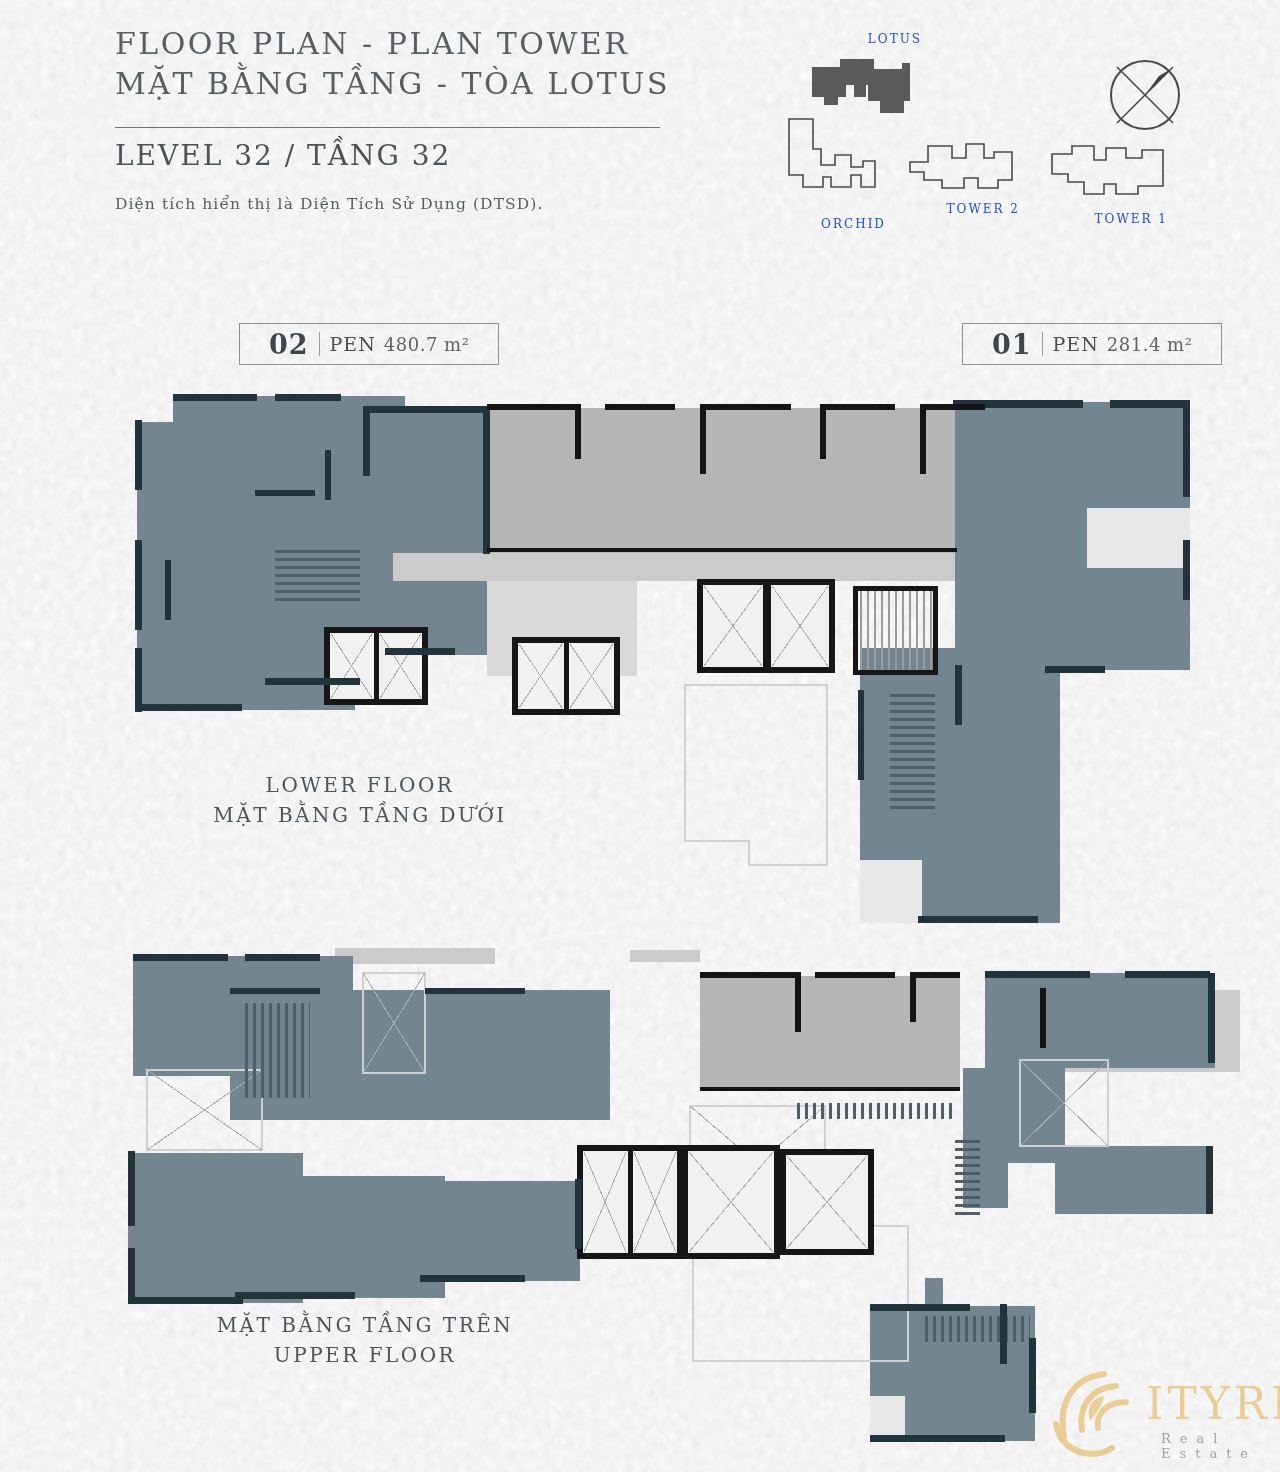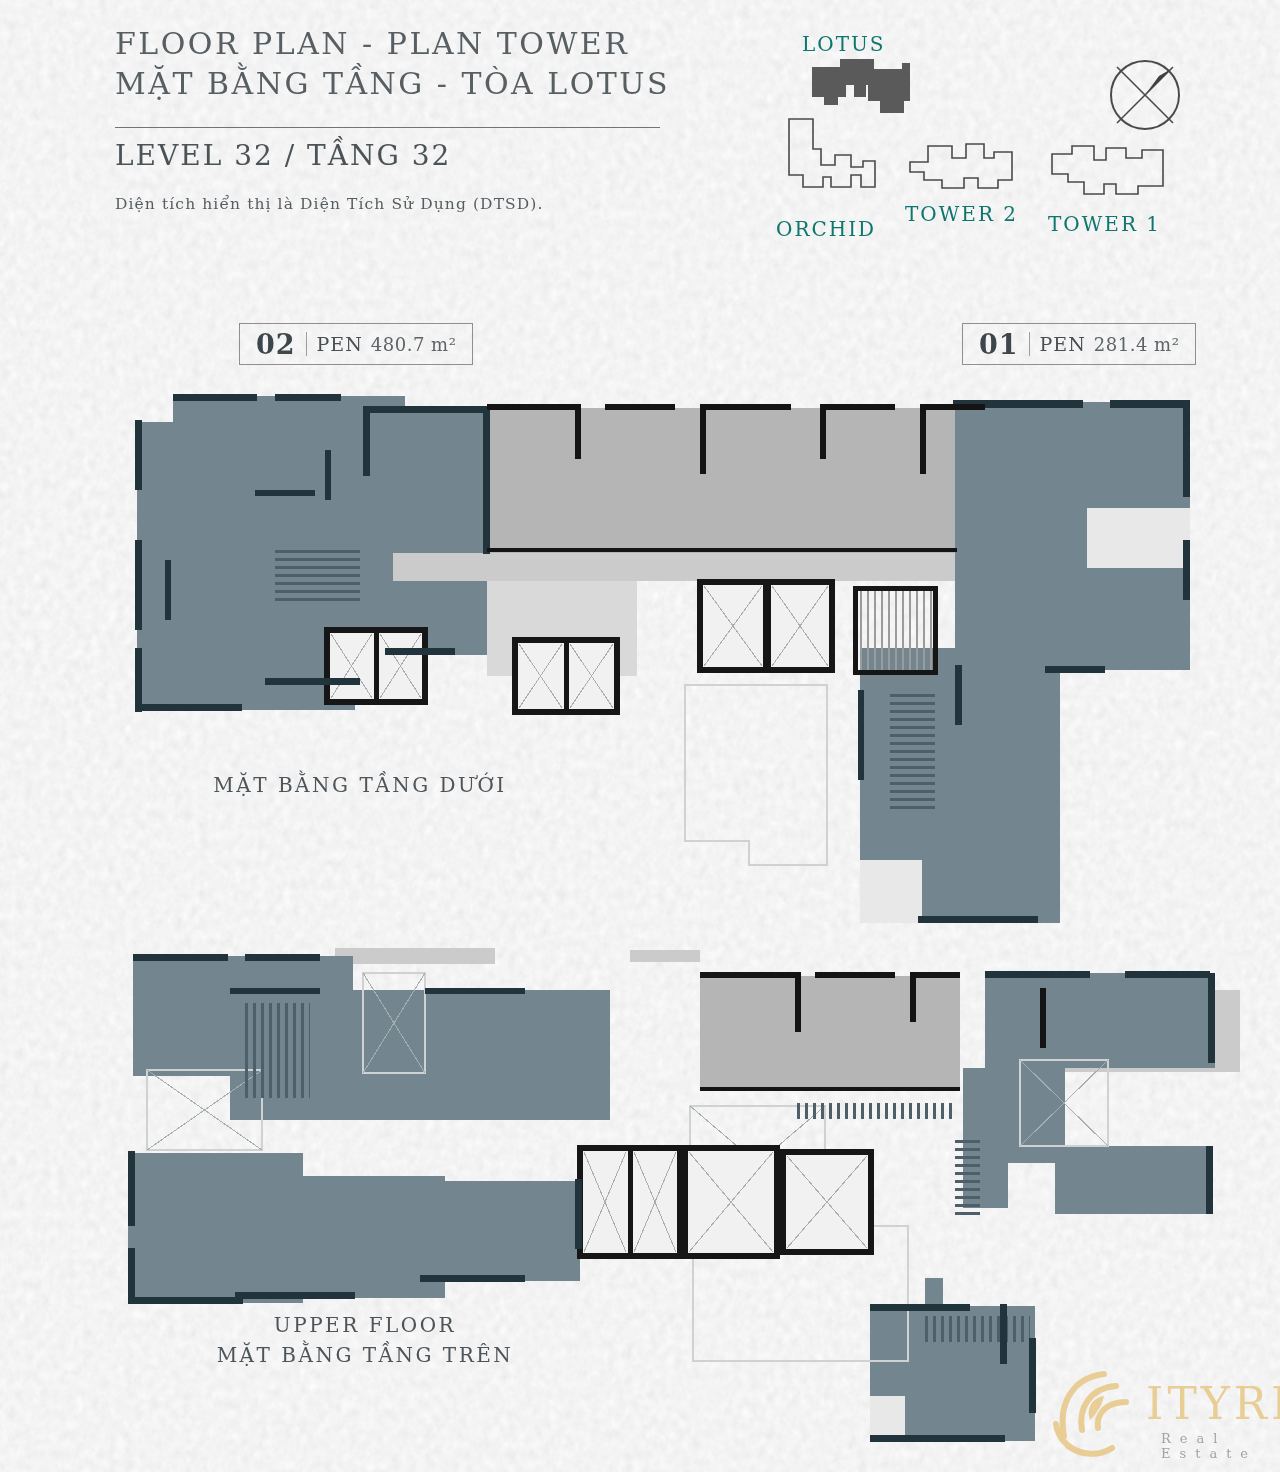--- a/index.html
+++ b/index.html
@@ -12,23 +12,23 @@
   .page{position:relative;width:1280px;height:1472px;background:var(--paper);overflow:hidden;
         font-family:"DejaVu Serif","Liberation Serif",serif;color:var(--ink)}
   .grain{position:absolute;left:0;top:0;pointer-events:none}
   .abs{position:absolute}
   
   .title{left:115px;top:24px;font-size:30px;line-height:40px;letter-spacing:2.5px;color:#575f63}
   .divider{left:115px;top:127px;width:545px;height:1px;background:#6d757a}
   .level{left:115px;top:139px;font-size:28px;font-weight:normal;letter-spacing:2px;color:#4b5357}
   .notes{left:115px;top:192px;font-size:15.5px;line-height:25px;letter-spacing:1.1px;color:#565d60}
   
-  .keylabel{font-size:20px;letter-spacing:2px;color:#0f766e;text-align:left}
-  
-  .tag{display:flex;align-items:center;border:1px solid var(--tagborder);height:40px;padding:0 16px;background:rgba(255,255,255,.06)}
+  .keylabel{font-size:12px;letter-spacing:2px;color:#1d4ed8;text-align:right}
+  
+  .tag{display:flex;align-items:center;border:1px solid var(--tagborder);height:40px;padding:0 29px;background:rgba(255,255,255,.06)}
   .tag .num{font-size:27px;font-weight:bold;color:#3d464b;letter-spacing:1px}
   .tag .sep{width:1px;height:24px;background:#9aa0a2;margin:0 10px}
   .tag .typ{font-size:19px;font-weight:normal;letter-spacing:1px;color:#474f53;margin-right:8px}
   .tag .area{font-size:18px;color:#5d6467;letter-spacing:.5px}
   
   .floorlabel{text-align:center;font-size:20px;line-height:30px;letter-spacing:2.5px;color:#4d555a}
   
   .f-unit{fill:var(--unit_fill)}
   .f-common{fill:var(--common_fill)}
   .f-commonl{fill:var(--common_light)}
@@ -207,20 +207,21 @@
       <rect x="800" y="14" width="60" height="6"></rect>
       <rect x="450" y="14" width="6" height="55"></rect>
         <rect x="575" y="14" width="6" height="70"></rect>
       <rect x="695" y="14" width="6" height="55"></rect>
         <rect x="795" y="14" width="6" height="70"></rect>
       <rect x="362" y="158" width="470" height="4"></rect>
     </g>
   </svg>
 
   <div class="abs floorlabel" style="left:180px;top:770px;width:360px">
+    <div>LOWER FLOOR</div>
     <div>MẶT BẰNG TẦNG DƯỚI</div>
   </div>
 
   <svg class="abs" style="left:125px;top:948px" width="1160" height="510" viewBox="0 0 1160 510" shape-rendering="crispEdges">
 
     <rect class="f-commonl" x="210" y="0" width="160" height="16"></rect>
     <rect class="f-commonl" x="505" y="2" width="70" height="12"></rect>
 
     <g class="f-unit">
       <rect x="8" y="8" width="220" height="120"></rect>
@@ -305,22 +306,22 @@
         <rect x="690" y="24" width="80" height="6"></rect>
       <rect x="790" y="24" width="45" height="6"></rect>
       <rect x="670" y="24" width="6" height="60"></rect>
         <rect x="785" y="24" width="6" height="50"></rect>
       <rect x="915" y="40" width="6" height="60"></rect>
         <rect x="575" y="139" width="260" height="4"></rect>
     </g>
   </svg>
 
   <div class="abs floorlabel" style="left:185px;top:1310px;width:360px">
+    <div>MẶT BẰNG TẦNG TRÊN</div>
     <div>UPPER FLOOR</div>
-    <div>MẶT BẰNG TẦNG TRÊN</div>
   </div>
 
   <svg class="abs" style="left:1042px;top:1362px" width="105" height="105">
     <g fill="none" stroke="var(--gold)" stroke-width="6" stroke-linecap="round" opacity="0.92">
       <path d="M62,12 C30,16 16,42 22,74"></path>
       <path d="M74,24 C48,26 36,46 40,68"></path>
       <path d="M84,40 C64,40 54,52 56,66"></path>
       <path d="M26,84 C40,94 58,94 70,86"></path>
       <path d="M14,62 C16,76 26,86 38,90"></path>
     </g>

